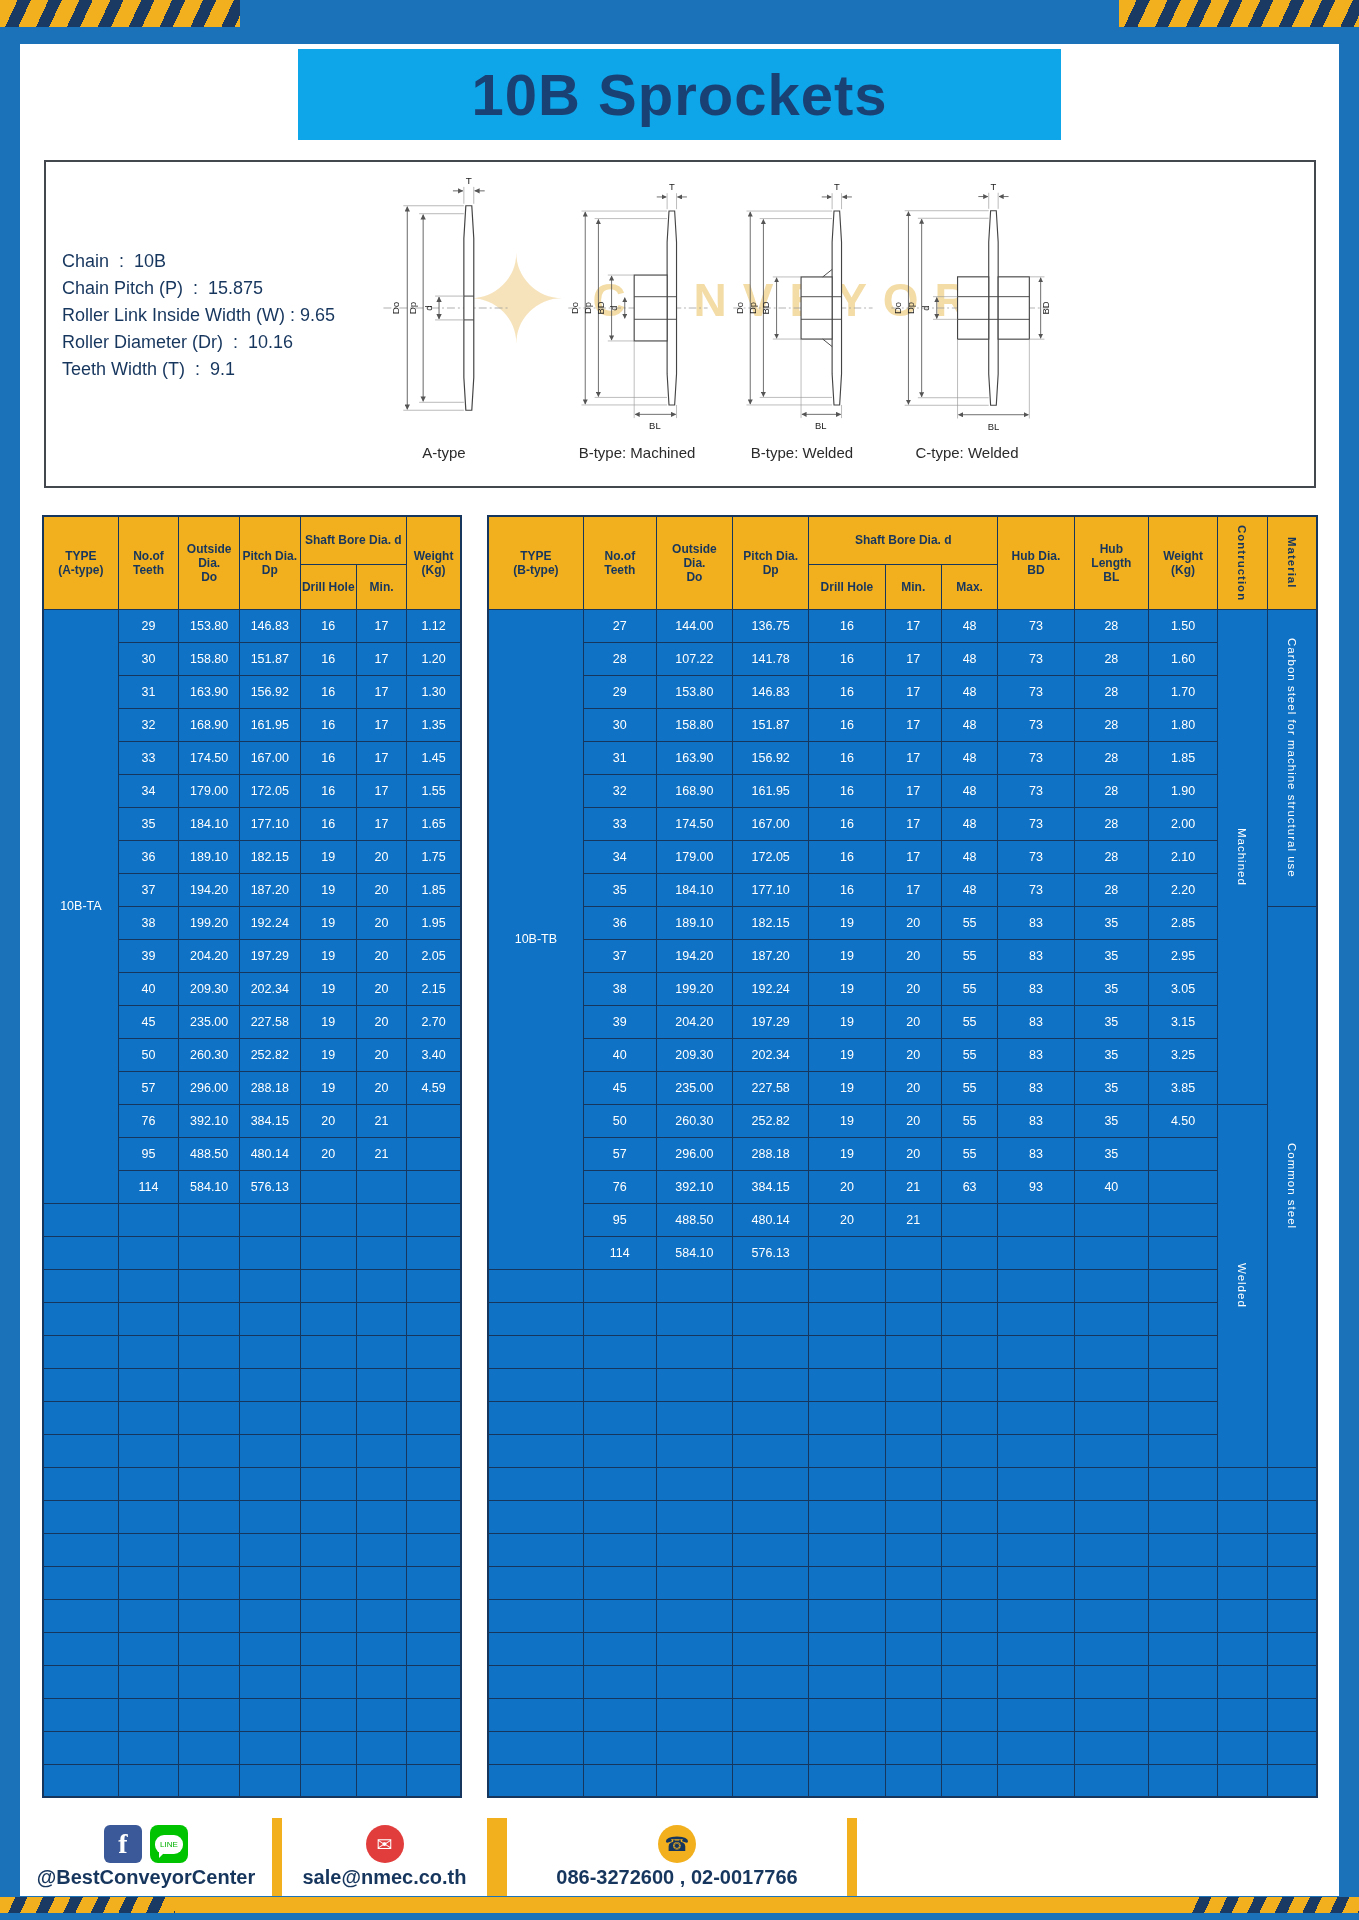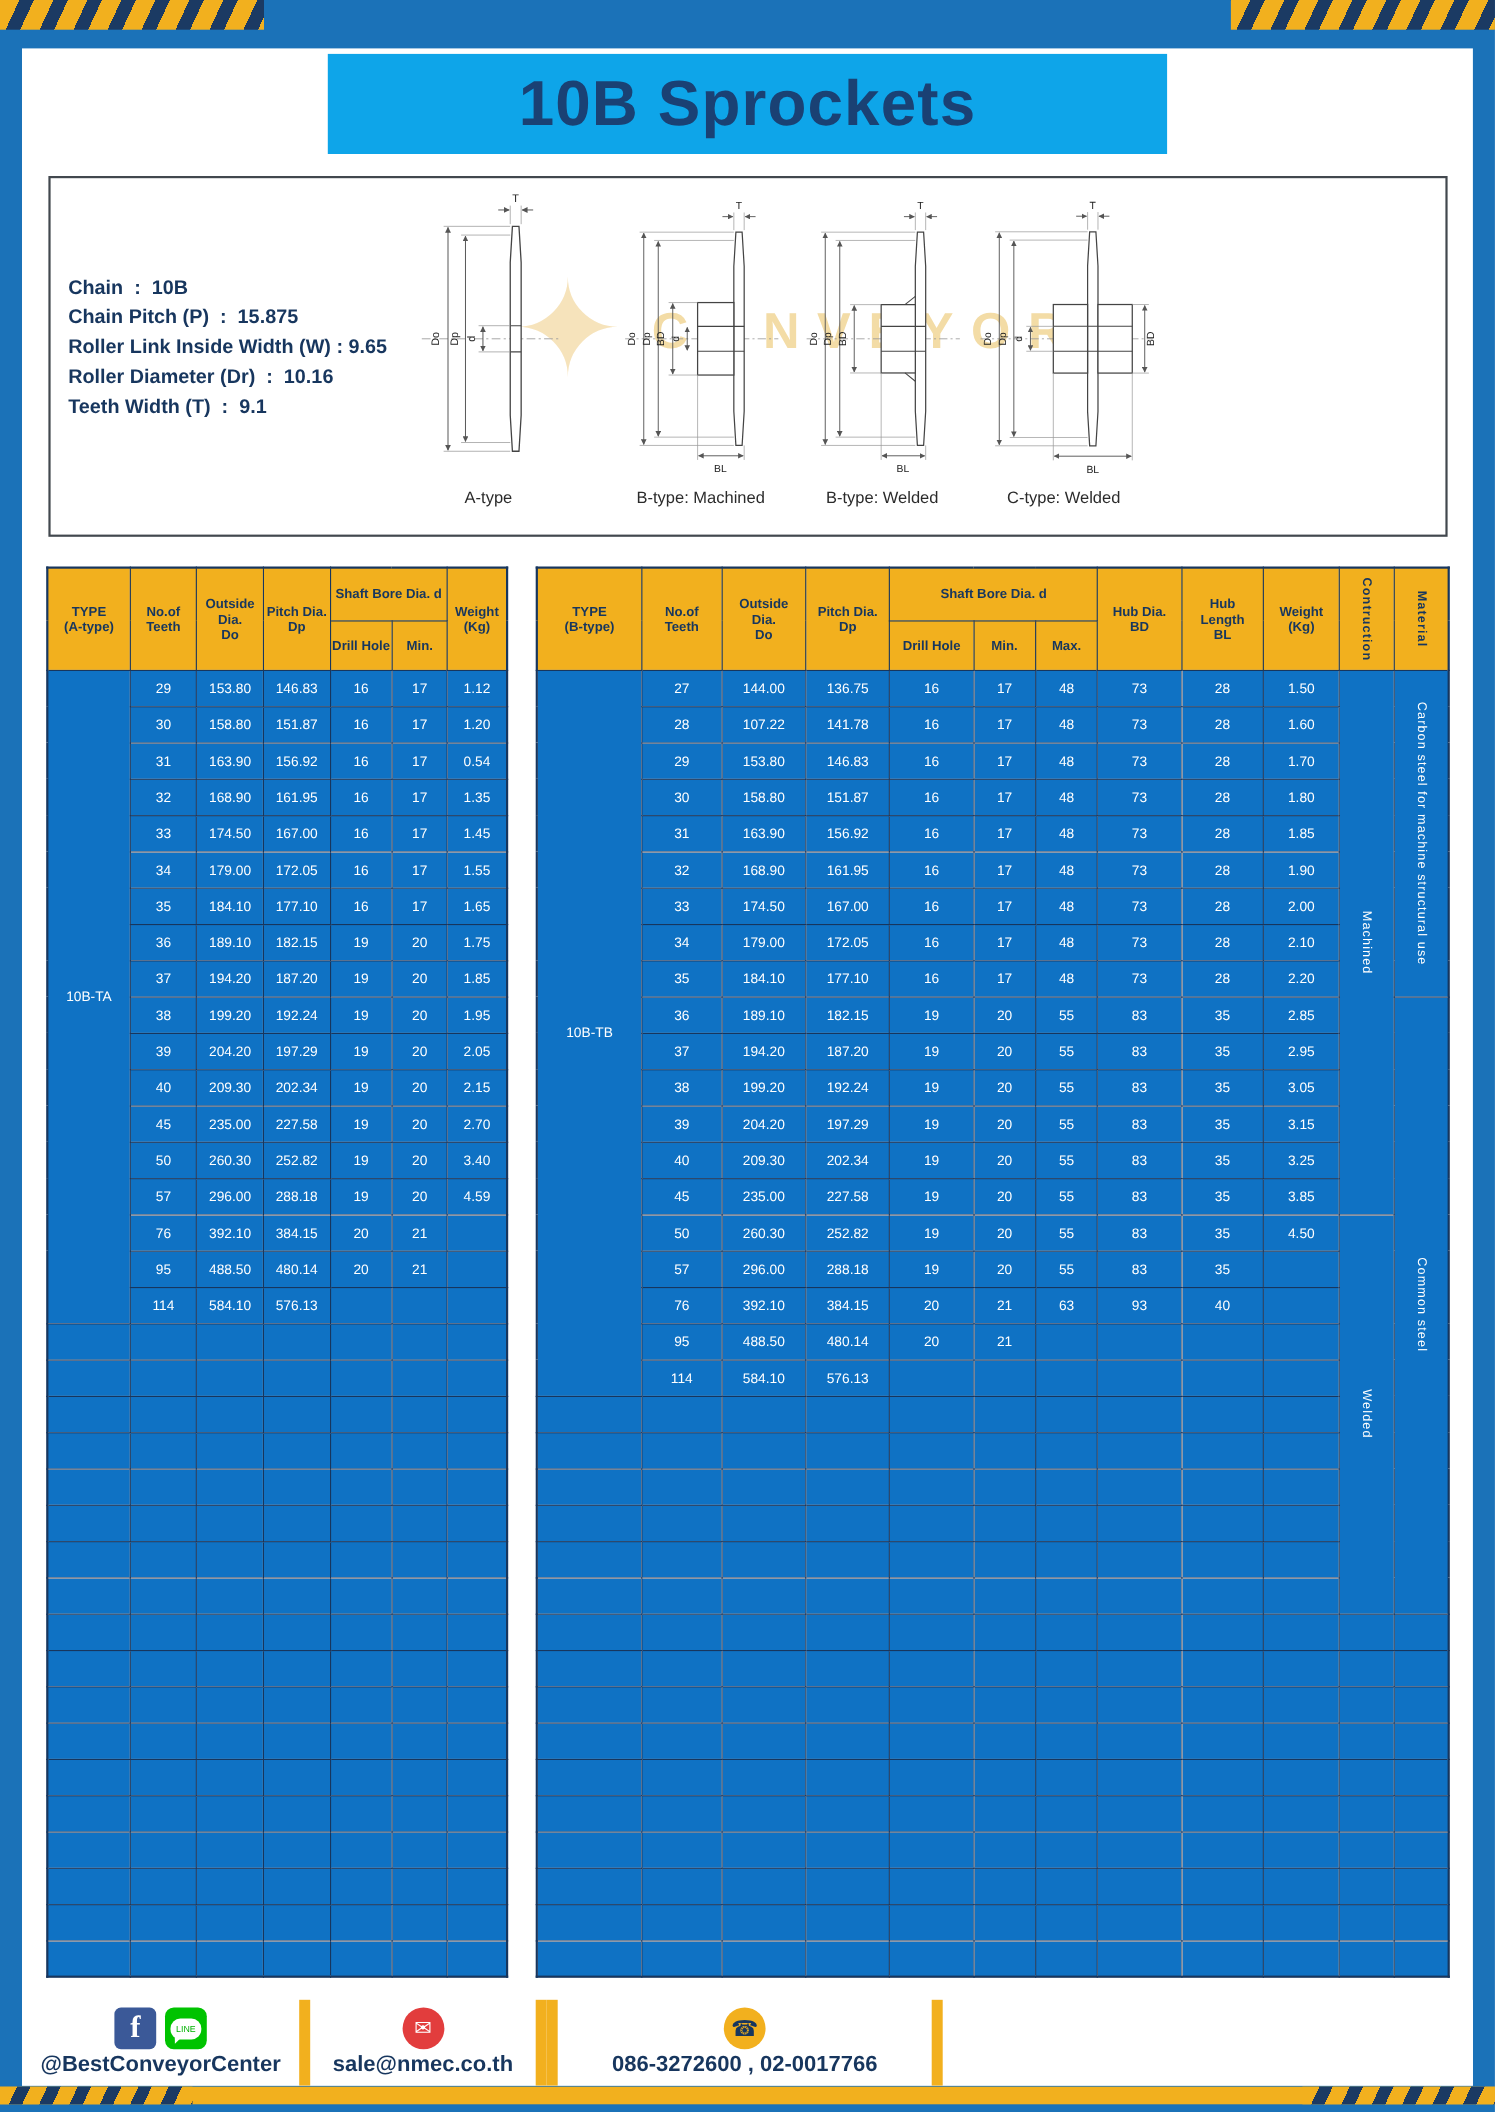--- a/index.html
+++ b/index.html
@@ -16,21 +16,21 @@
 
   
   .banner { position:absolute; left:278px; top:5px; width:763px; height:91px; background:#0ea5e9;
             display:flex; align-items:center; justify-content:center;text-align:center; }
   .banner h1 { font-size:58px; font-weight:bold; color:#1a4174; letter-spacing:1px; }
 
   
   .spec-panel { position:absolute; left:24px; top:116px; width:1272px; height:328px;
                 background:#fff; border:2px solid #42484e; overflow:hidden; }
   .spec-lines { position:absolute; left:16px; top:86px; z-index:2; }
-  .spec-line { font-size:18px; font-weight:bold; color:#17365e; line-height:27px; white-space:pre; }
+  .spec-line { font-size:18px; font-weight:normal; color:#17365e; line-height:27px; white-space:pre; }
 
   .watermark { position:absolute; left:420px; top:78px; display:flex; gap:26px; align-items:center;
                z-index:0; color:#f2d9a4; }
   .wm-star { font-size:120px; color:#f6e3bb; line-height:120px; }
   .wm-text div { font-size:46px; font-weight:bold; letter-spacing:16px; line-height:53px; color:#f3dca6; }
 
   .fig { position:absolute; top:12px; width:160px; text-align:center; z-index:1; }
   .fig-a { left:323px; width:150px; }
   .fig-b1 { left:511px; }
   .fig-b2 { left:676px; }
@@ -301,21 +301,21 @@
             <td>16</td>
             <td>17</td>
             <td>1.20</td>
           </tr>
           <tr>
             <td>31</td>
             <td>163.90</td>
             <td>156.92</td>
             <td>16</td>
             <td>17</td>
-            <td>0.54</td>
+            <td>1.30</td>
           </tr>
           <tr>
             <td>32</td>
             <td>168.90</td>
             <td>161.95</td>
             <td>16</td>
             <td>17</td>
             <td>1.35</td>
           </tr>
           <tr>

